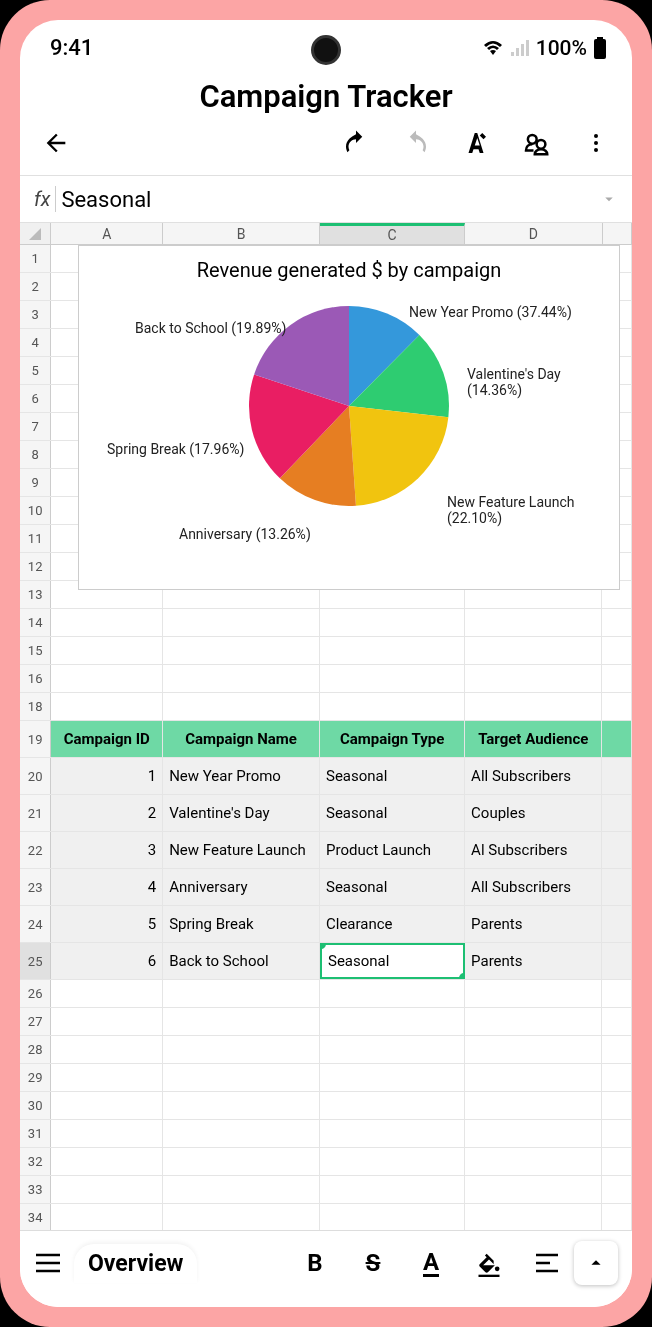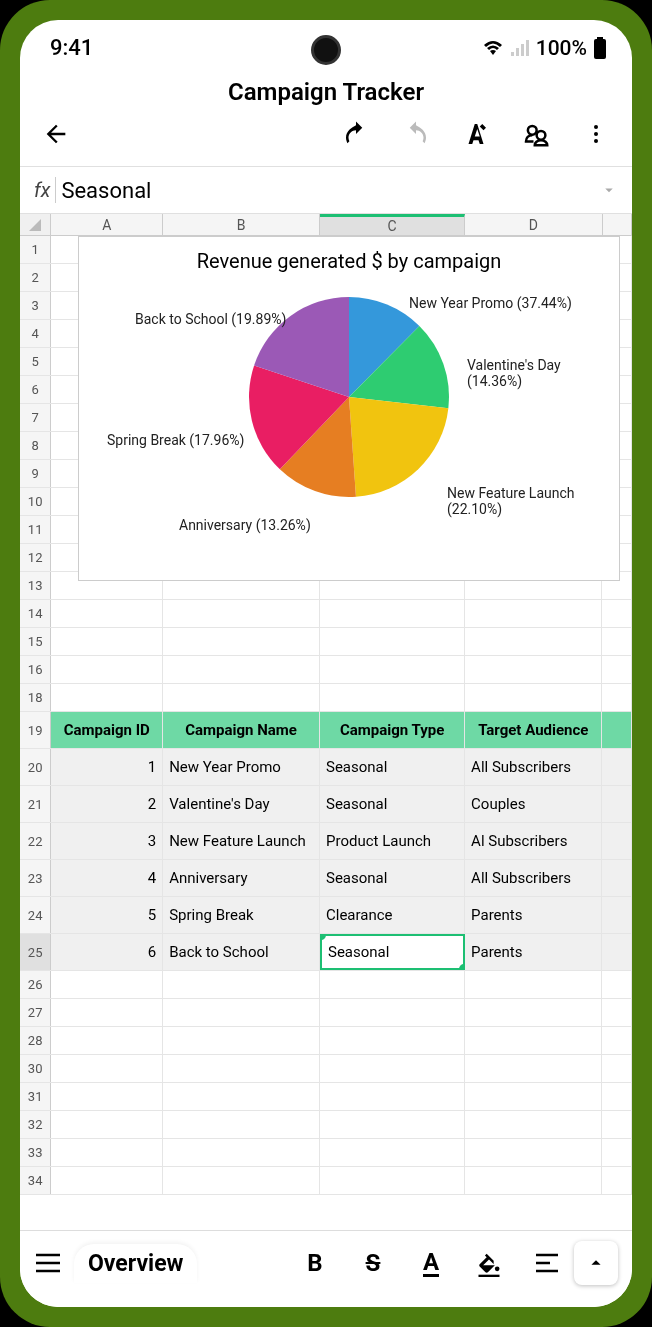--- a/index.html
+++ b/index.html
@@ -8,21 +8,21 @@
   display: flex;
   justify-content: center;
   align-items: flex-start;
   padding: 0;
   width: 652px;
   height: 1327px;
 }
 .phone-frame {
   width: 652px;
   height: 1327px;
-  background: #4d7c0f;
+  background: #fca5a5;
   border-radius: 50px;
   padding: 20px;
   position: relative;
 }
 .screen {
   background: #fff;
   width: 100%;
   height: 100%;
   border-radius: 38px;
   overflow: hidden;
@@ -47,21 +47,21 @@
   justify-content: space-between;
   align-items: center;
   padding: 10px 25px 5px 30px;
   height: 50px;
   font-size: 22px;
   font-weight: 500;
 }
 .status-right { display: flex; align-items: center; gap: 6px; font-size: 21px; }
 .title-bar {
   text-align: center;
-  font-size: 24px;
+  font-size: 31px;
   font-weight: 600;
   padding: 8px 0 10px;
 }
 .toolbar {
   display: flex;
   align-items: center;
   padding: 0 18px 14px;
   gap: 8px;
 }
 .toolbar .back-btn { margin-right: auto; }
@@ -479,20 +479,28 @@
             </div>
             <div class="grid-row">
               <div class="row-header">28</div>
     <div class="cell col-A"></div>
     <div class="cell col-B"></div>
     <div class="cell col-C"></div>
     <div class="cell col-D"></div>
     <div class="cell col-E"></div>
             </div>
             <div class="grid-row">
+              <div class="row-header">29</div>
+    <div class="cell col-A"></div>
+    <div class="cell col-B"></div>
+    <div class="cell col-C"></div>
+    <div class="cell col-D"></div>
+    <div class="cell col-E"></div>
+            </div>
+            <div class="grid-row">
               <div class="row-header">30</div>
     <div class="cell col-A"></div>
     <div class="cell col-B"></div>
     <div class="cell col-C"></div>
     <div class="cell col-D"></div>
     <div class="cell col-E"></div>
             </div>
             <div class="grid-row">
               <div class="row-header">31</div>
     <div class="cell col-A"></div>

